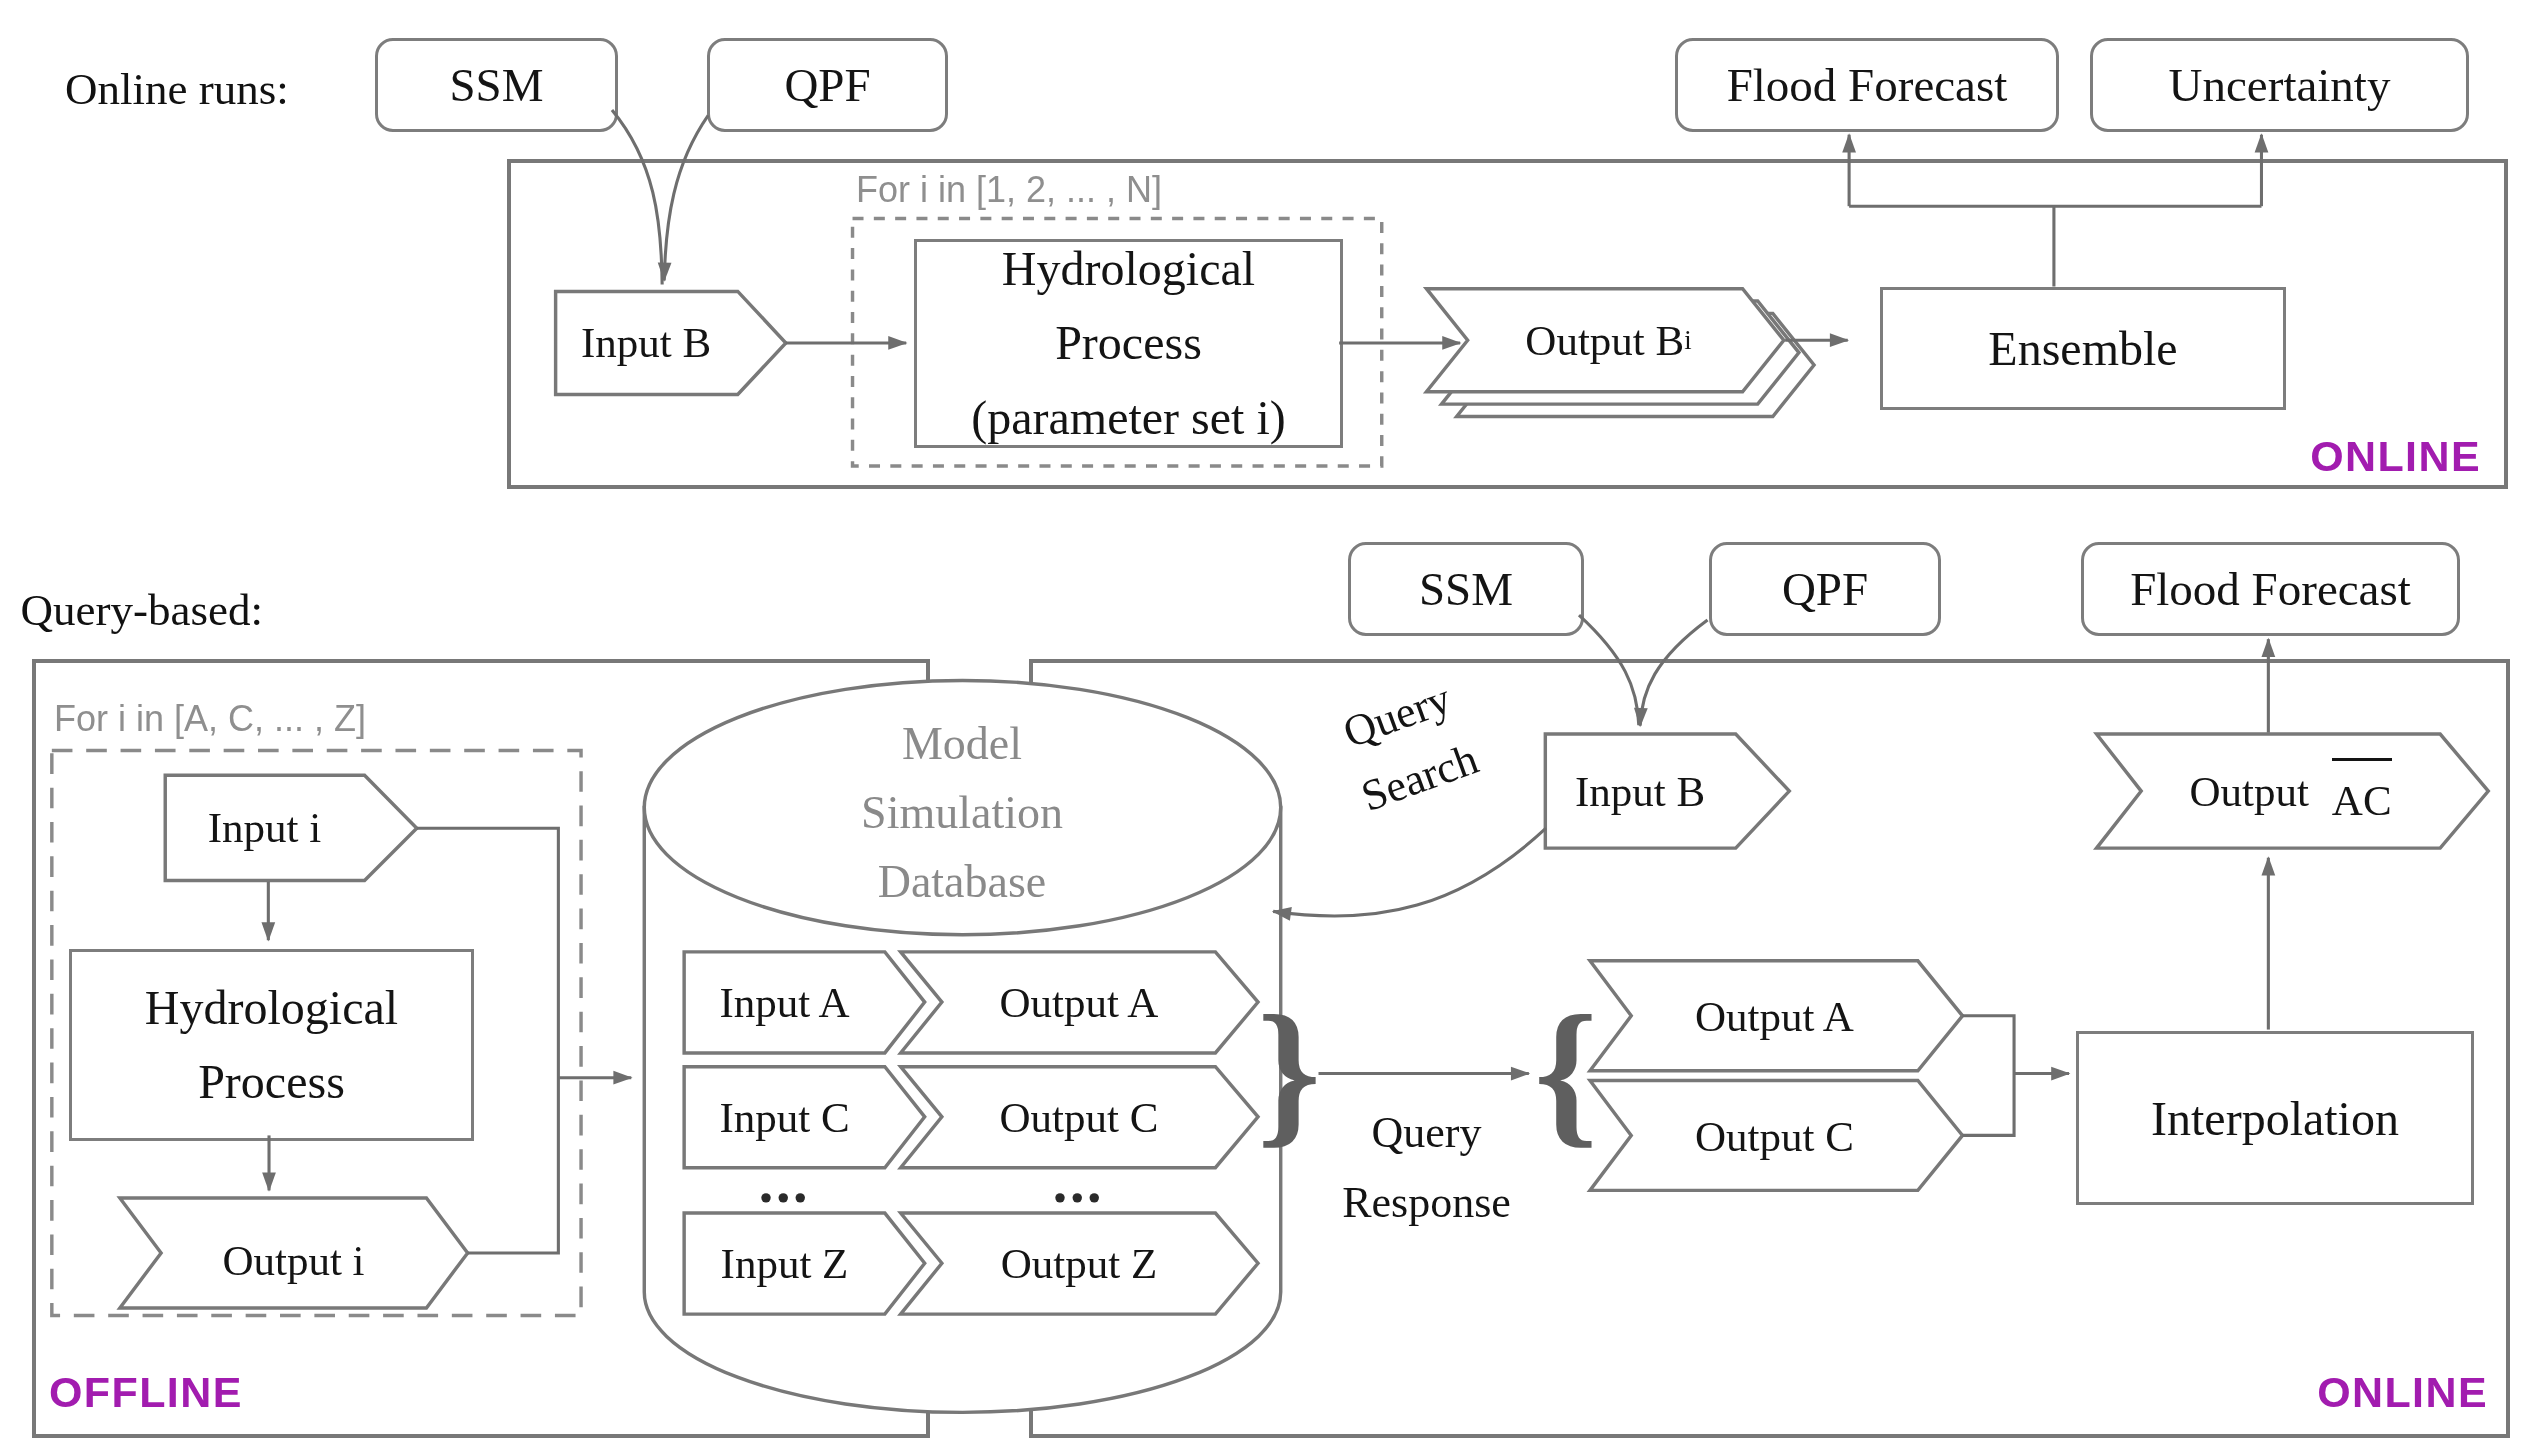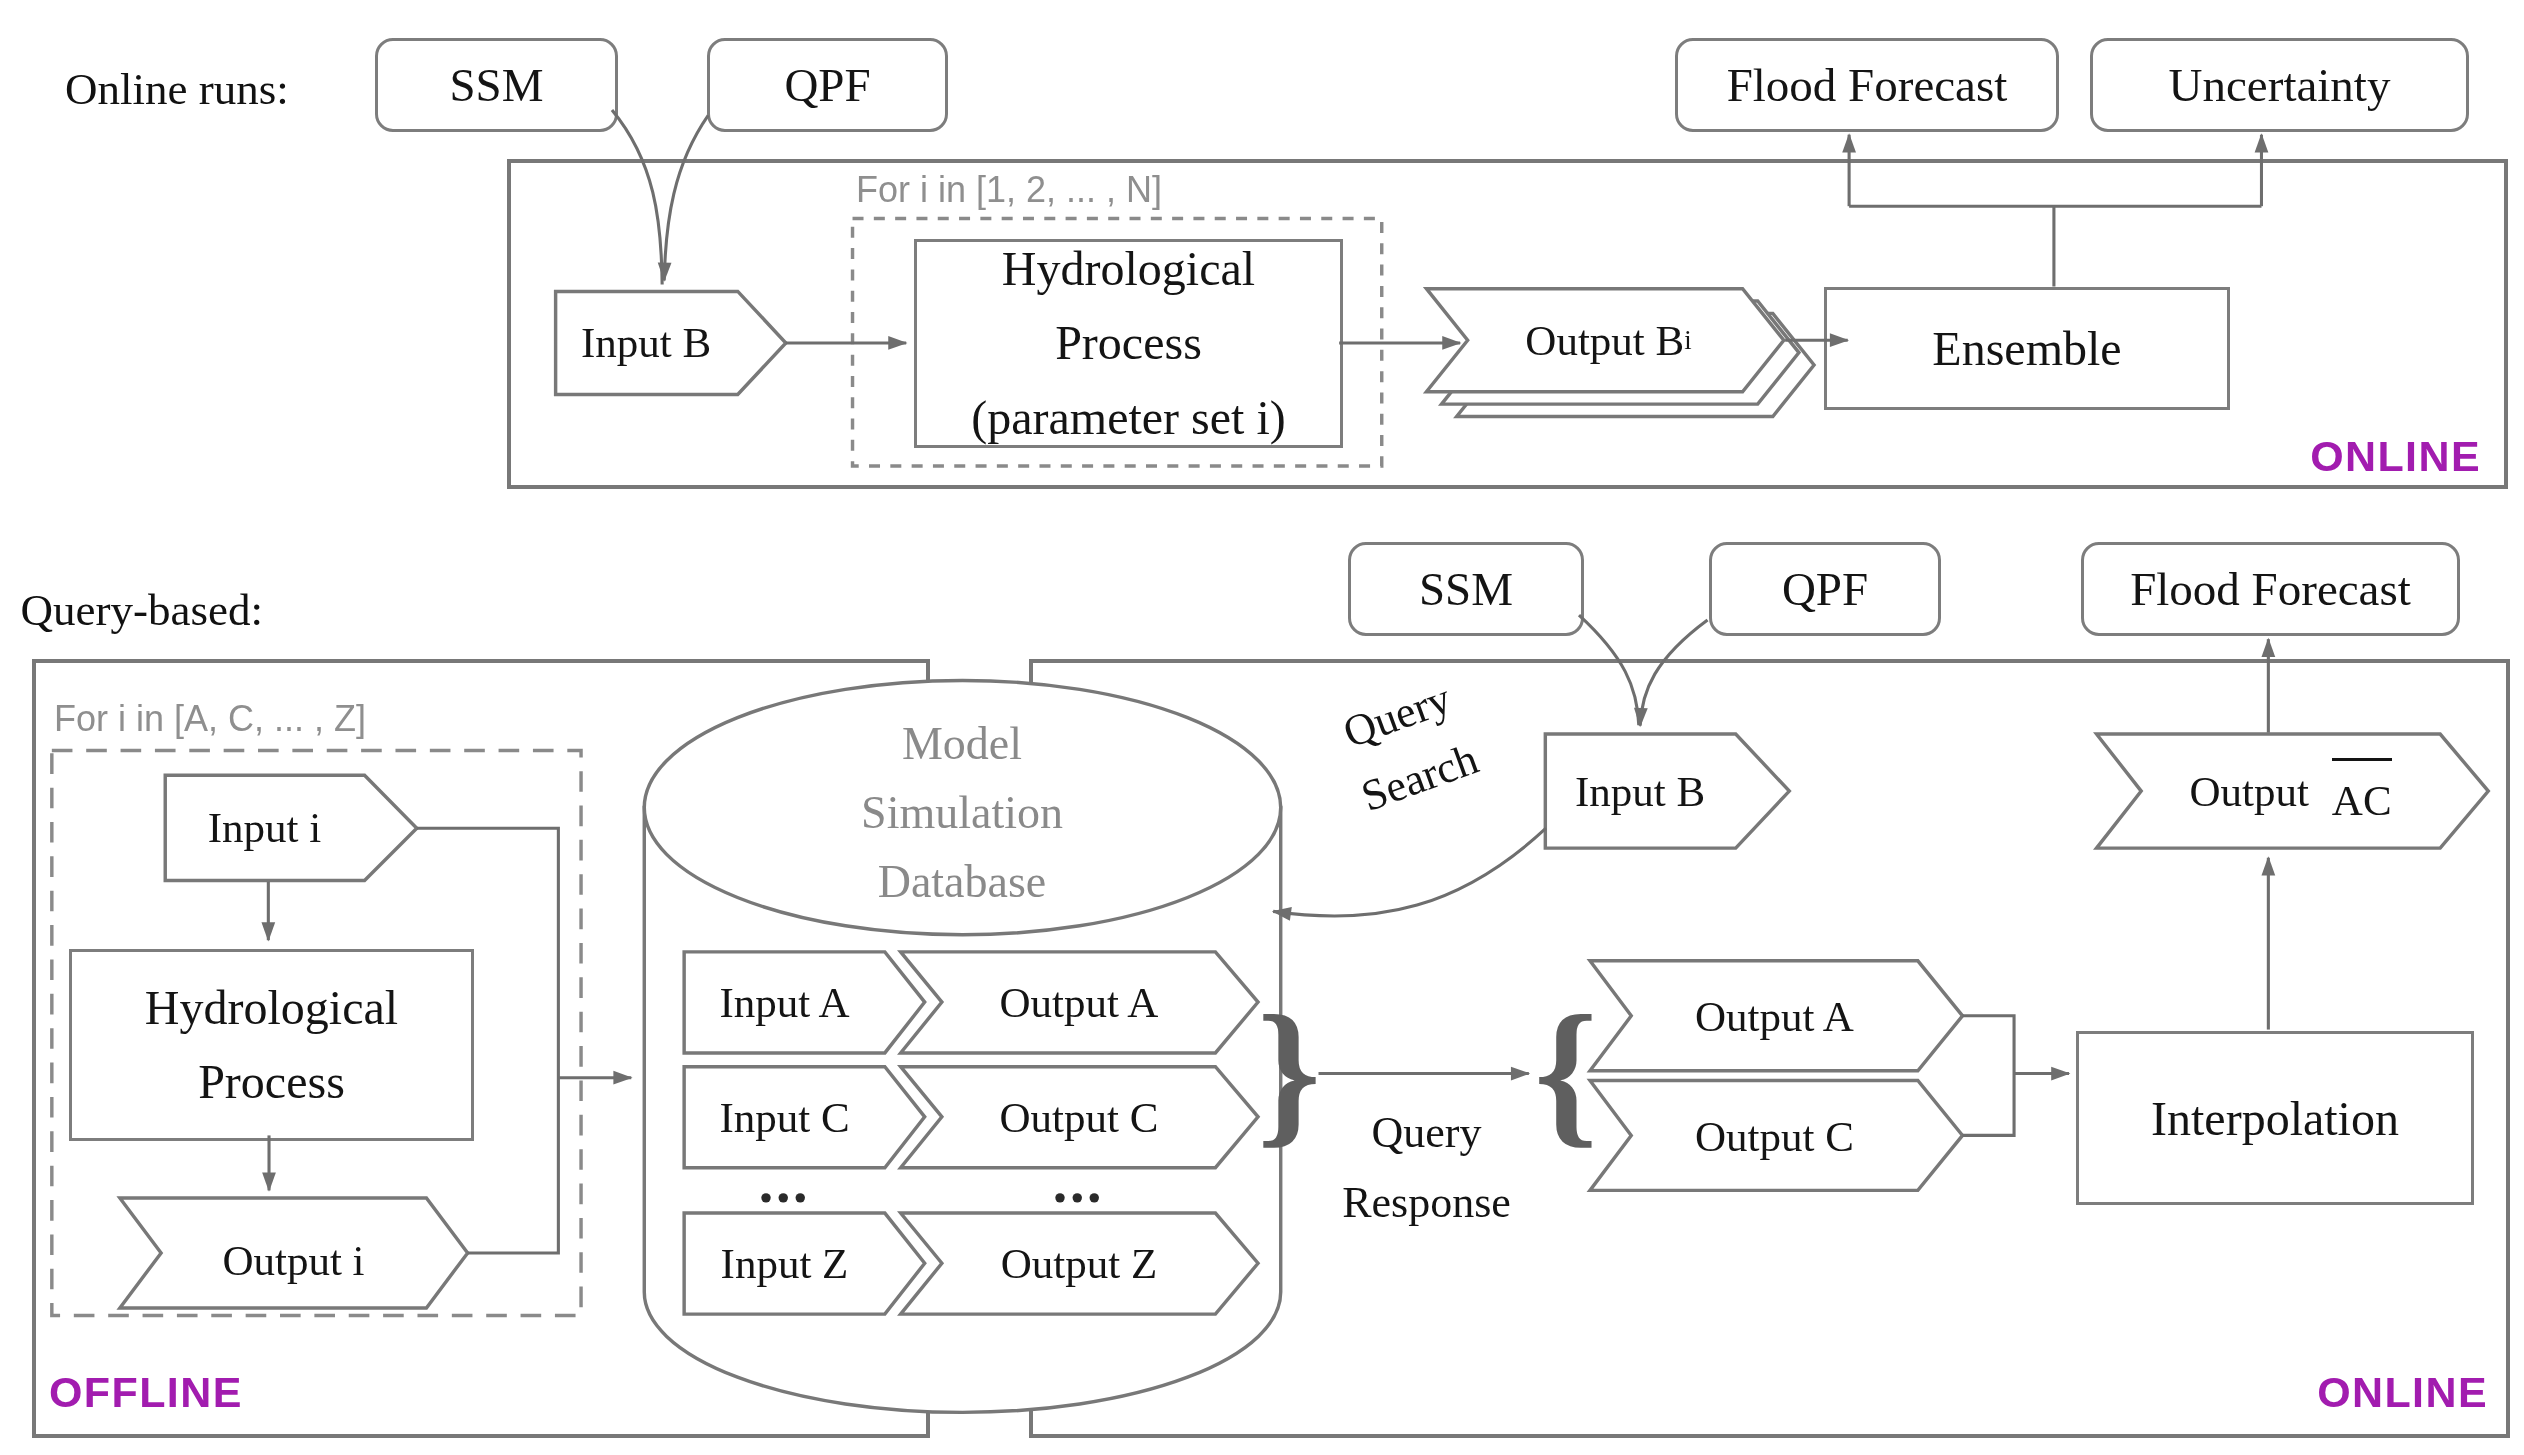--- a/index.html
+++ b/index.html
@@ -56,21 +56,21 @@
     <span>(parameter set i)</span>
   </div>
 
   <div class="shapetext" style="left:555px;top:291px;width:182px;height:103px;">Input B</div>
 
   <div class="shapetext" style="left:1471px;top:289px;width:275px;height:103px;justify-content:center;">
     <span>Output B</span>
       <span class="sub-i">i</span>
   </div>
 
-  <div class="sbox ctr" style="left:1824px;top:287px;width:400px;height:117px;">
+  <div class="sbox ctr" style="left:1880px;top:287px;width:400px;height:117px;">
     <span>Ensemble</span>
   </div>
 
   <div class="lbl serifbig" style="left:20.6px;top:584px;">Query-based:</div>
 
   <div class="zone" style="left:32px;top:659px;width:890px;height:771px;"></div>
   <div class="zone" style="left:1029px;top:659px;width:1473px;height:771px;"></div>
   <div class="lbl zlabel" style="left:49px;top:1368px;">OFFLINE</div>
   <div class="lbl zlabel" style="left:2282px;top:1368px;width:206px;text-align:right;">ONLINE</div>
 

